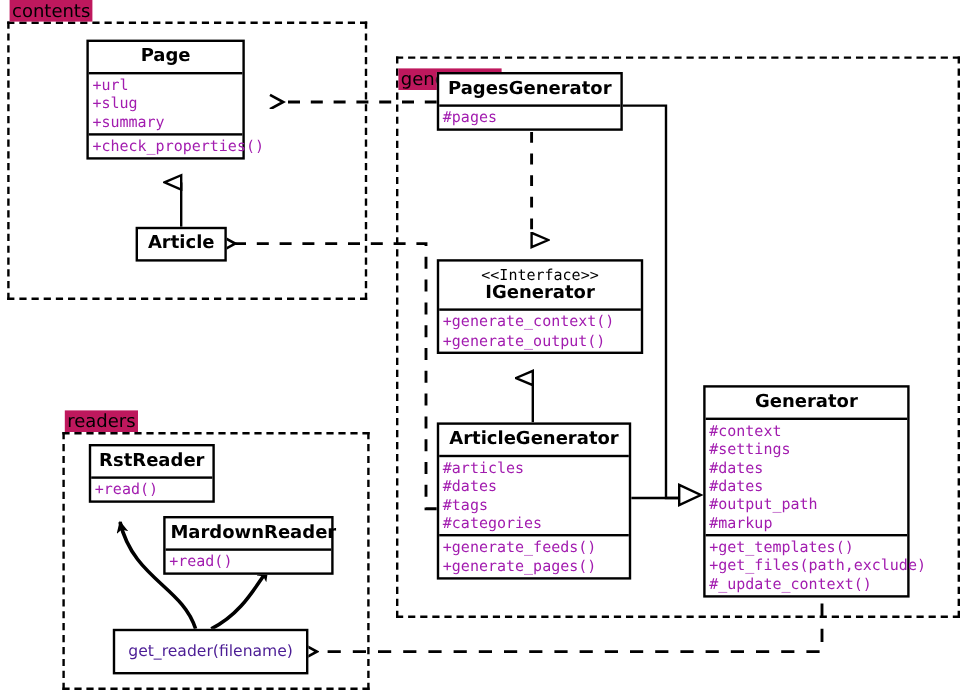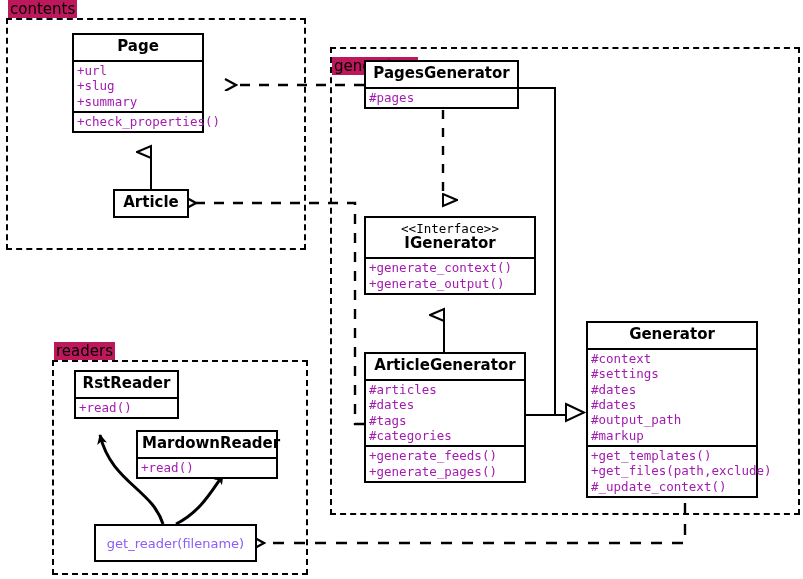--- a/index.html
+++ b/index.html
@@ -72,21 +72,21 @@
     position: absolute;
     box-sizing: border-box;
     border: 2px solid #000;
     background: #fff;
     z-index: 5;
     display: flex;
     align-items: center;
     justify-content: center;
     font-family: "DejaVu Sans", sans-serif;
     font-size: 13px;
-    color: #8b5cf6;
+    color: #4c1d95;
   }
 </style>
 </head>
 <body>
 
 <svg id="canvas" viewBox="0 0 803 579">
   <defs>
     <marker id="hollowtri-right" markerWidth="16" markerHeight="16" refX="14" refY="6" orient="auto" markerUnits="userSpaceOnUse">
       <path d="M1,1 L14,6 L1,11 Z" fill="#ffffff" stroke="#000" stroke-width="2"></path>
     </marker>

